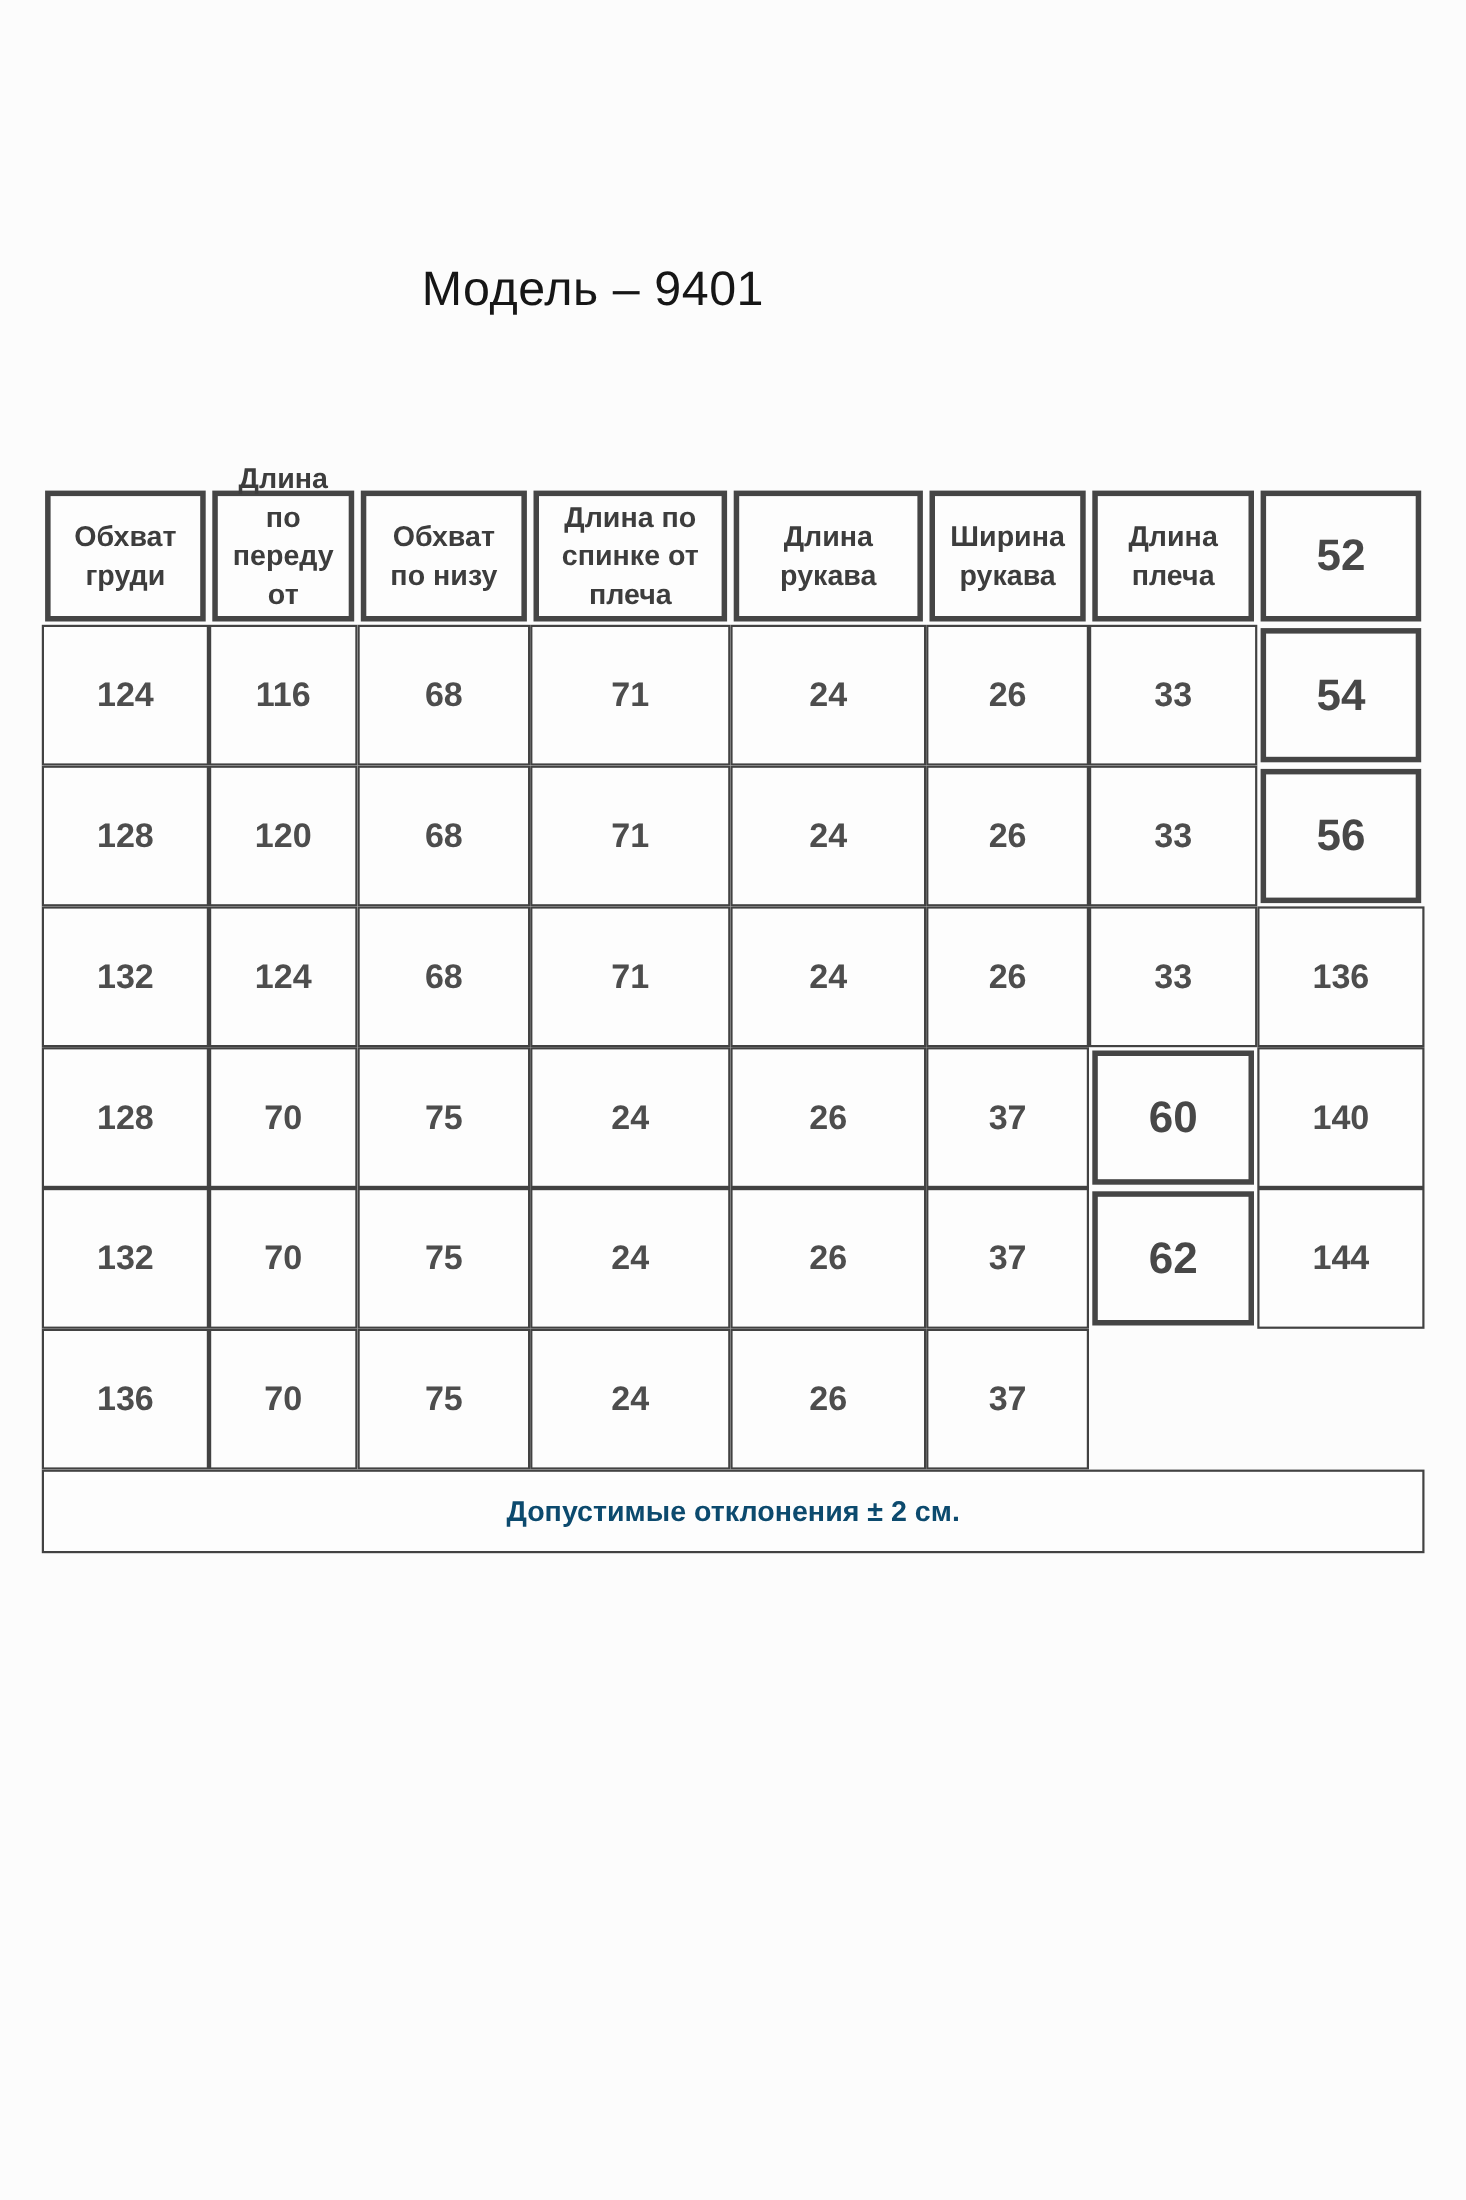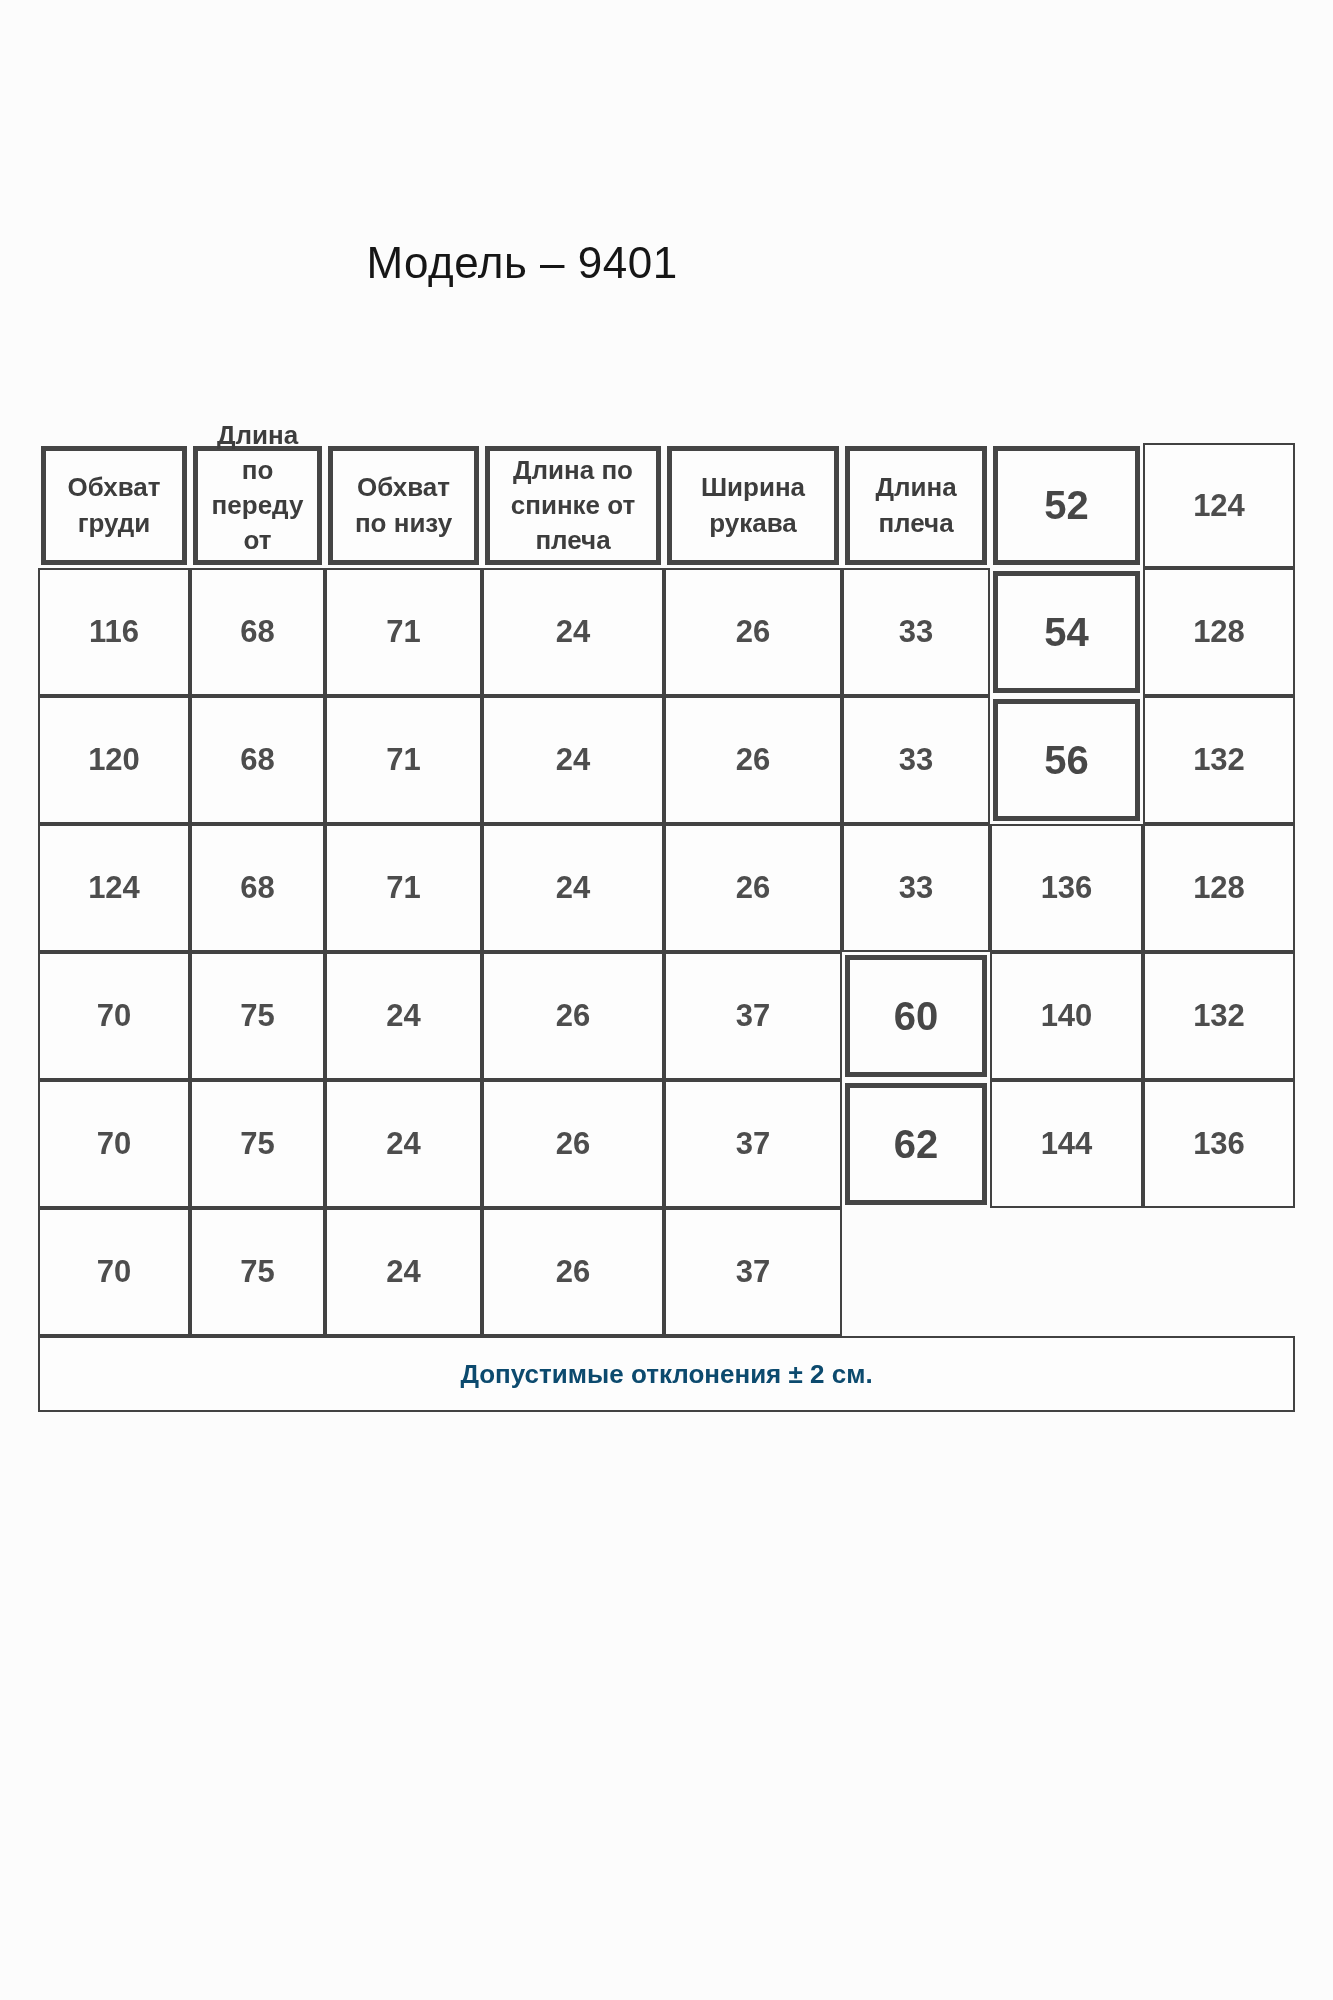--- a/index.html
+++ b/index.html
@@ -6,21 +6,21 @@
   html, body { width: 1333px; height: 2000px; }
   body {
     background: #fcfcfc;
     font-family: "Liberation Sans", "DejaVu Sans", sans-serif;
     position: relative;
     overflow: hidden;
   }
   .title-wrap {
     position: absolute;
     top: 238px;
-    left: 0;
+    left: 17px;
     width: 1044px;
     text-align: center;
   }
   .title {
     font-size: 44px;
     font-weight: 400;
     color: #161616;
     letter-spacing: 0.5px;
   }
   .size-table {
@@ -75,20 +75,21 @@
 <div class="title-wrap">
   <span class="title">Модель – 9401</span>
 </div>
 
 <div class="size-table">
 
   <div class="cell h">Обхват груди</div>
   <div class="cell h">Длина по переду от плеча</div>
   <div class="cell h">Обхват по низу</div>
   <div class="cell h">Длина по спинке от плеча</div>
+  <div class="cell h">Длина рукава</div>
   <div class="cell h">Ширина рукава</div>
   <div class="cell h">Длина плеча</div>
 
   <div class="cell s">52</div>
   <div class="cell d">124</div>
   <div class="cell d">116</div>
   <div class="cell d">68</div>
   <div class="cell d">71</div>
   <div class="cell d">24</div>
   <div class="cell d">26</div>

